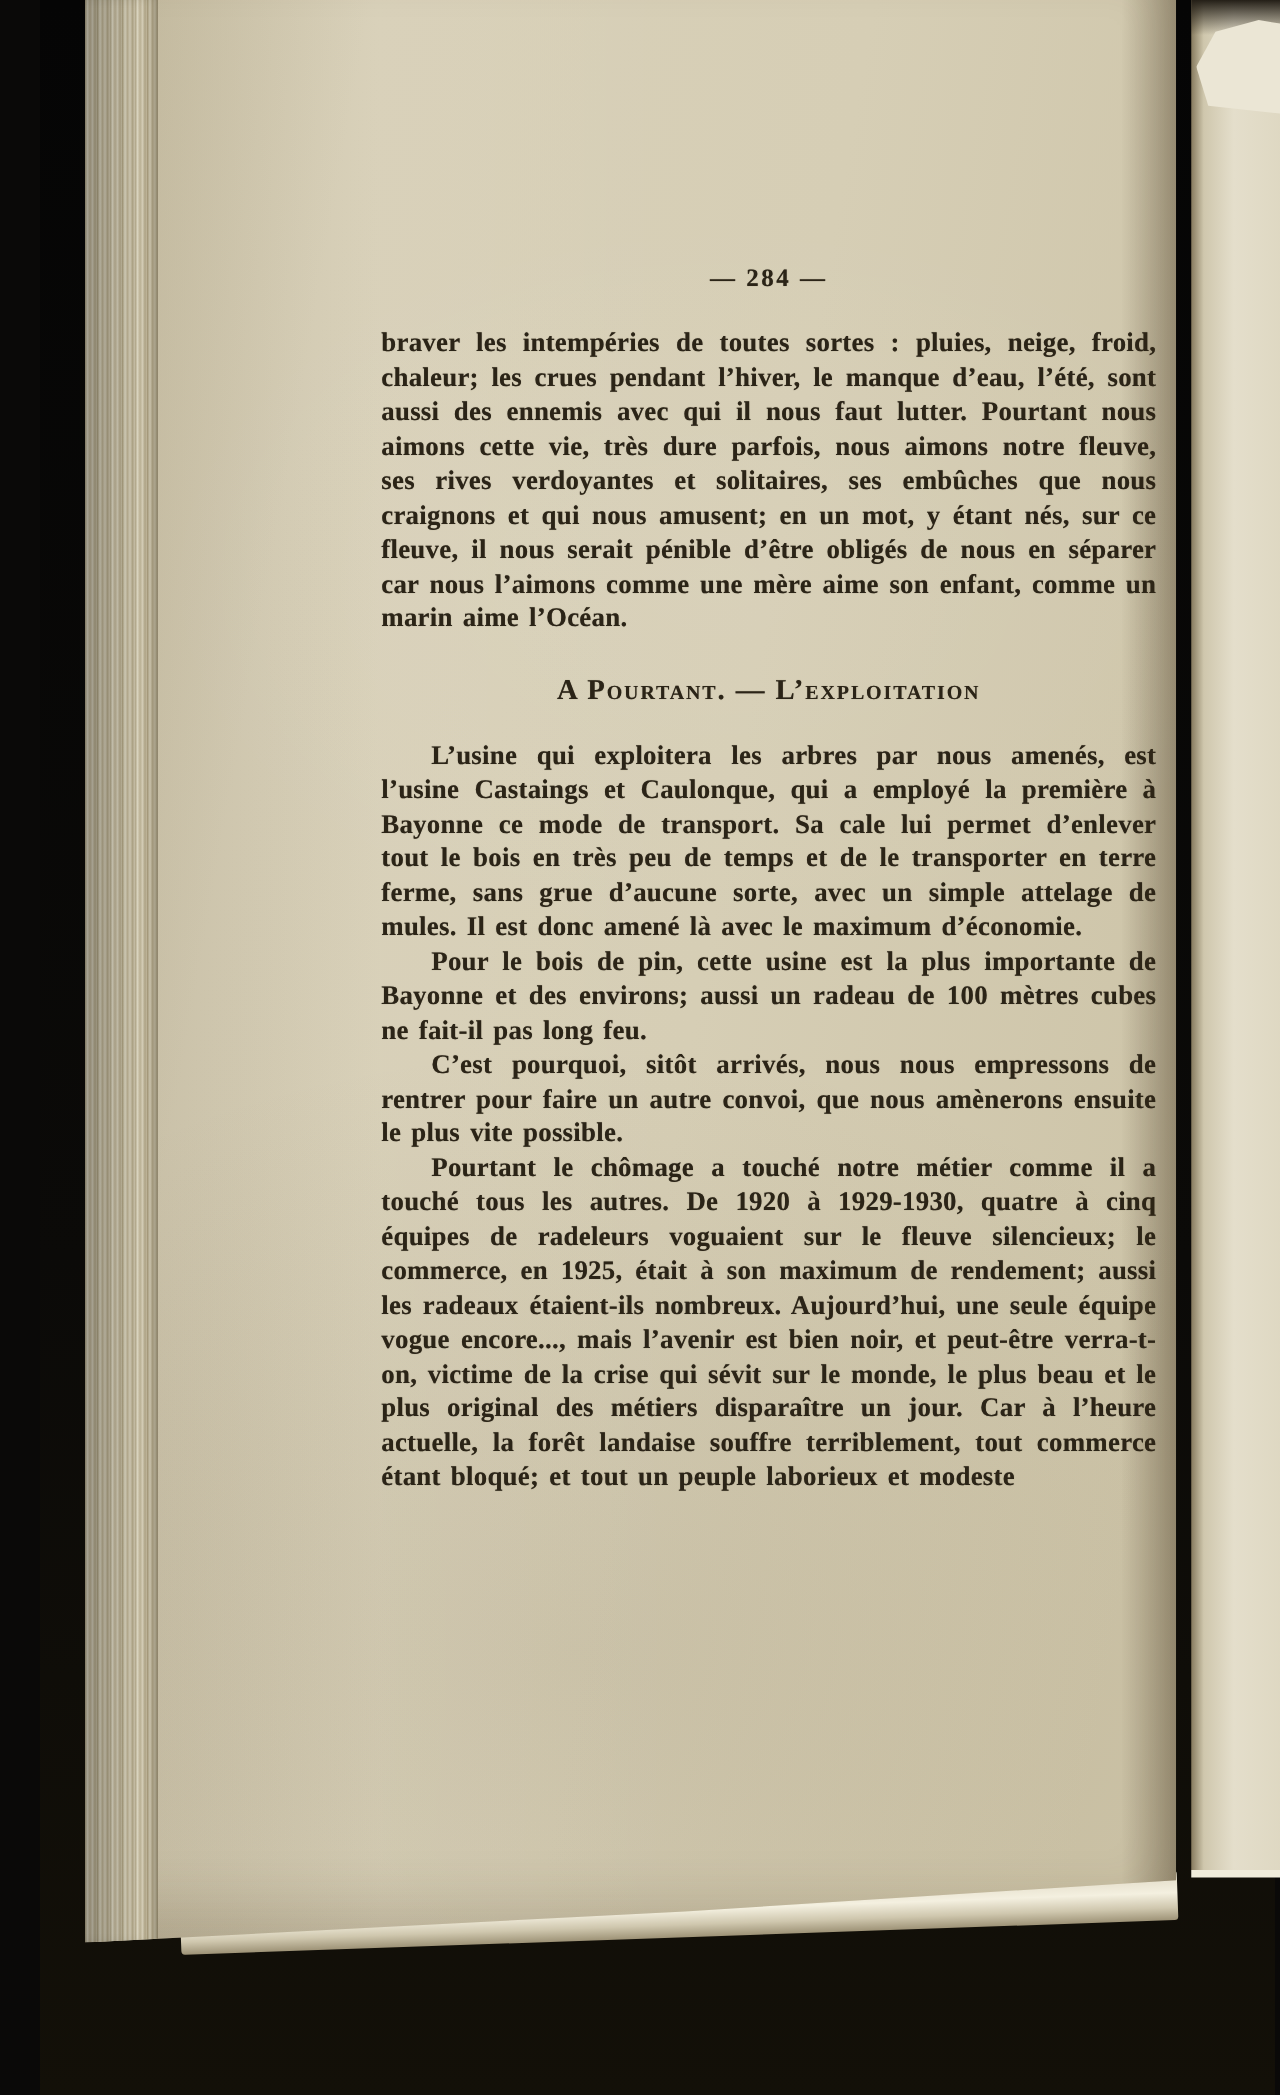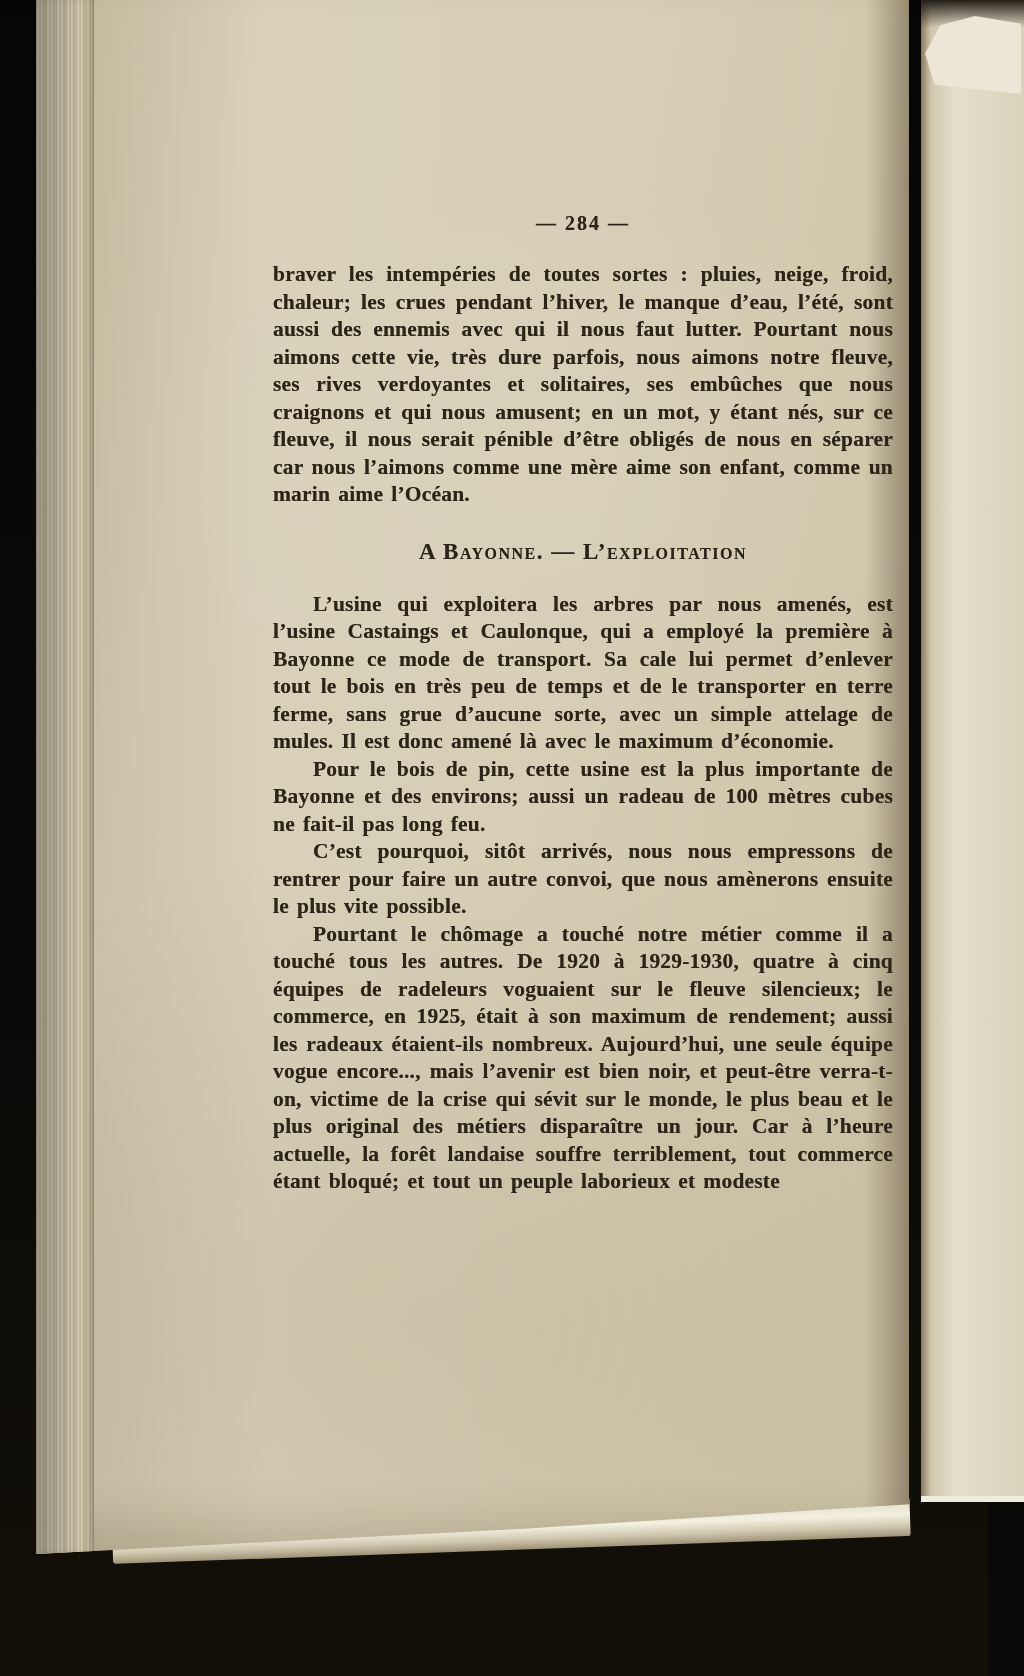--- a/index.html
+++ b/index.html
@@ -13,20 +13,21 @@
     width:1024px; height:1676px;
     overflow:hidden;
     background:var(--background);
     font-family:"Liberation Serif","DejaVu Serif",serif;
   }
   .scene{
     position:relative;
     width:988px; height:1676px;
     background:
       linear-gradient(to bottom, #050505 0%, #0b0a08 60%, #131008 100%);
+    margin-left: 32px;
   }
 
   
   .page{
     position:absolute;
     left:36px; top:0;
     width:873px; height:1554px;
     z-index:2;
     background:
       radial-gradient(ellipse 700px 450px at 58% 30%, rgba(255,255,255,0.055), transparent 70%),
@@ -137,21 +138,21 @@
 
   <div class="page">
     <div class="stack-edge"></div>
     <div class="fold-shade"></div>
 
     <div class="text-block">
       <div class="page-number">— 284 —</div>
 
       <p class="para">braver les intempéries de toutes sortes : pluies, neige, froid, chaleur; les crues pendant l’hiver, le manque d’eau, l’été, sont aussi des ennemis avec qui il nous faut lutter. Pourtant nous aimons cette vie, très dure parfois, nous aimons notre fleuve, ses rives verdoyantes et solitaires, ses embûches que nous craignons et qui nous amusent; en un mot, y étant nés, sur ce fleuve, il nous serait pénible d’être obligés de nous en séparer car nous l’aimons comme une mère aime son enfant, comme un marin aime l’Océan.</p>
 
-      <h2 class="heading">A Bayonne. — L’exploitation</h2>
+      <h2 class="heading">A Pourtant. — L’exploitation</h2>
 
       <p class="para indent">L’usine qui exploitera les arbres par nous amenés, est l’usine Castaings et Caulonque, qui a employé la première à Bayonne ce mode de transport. Sa cale lui permet d’enlever tout le bois en très peu de temps et de le transporter en terre ferme, sans grue d’aucune sorte, avec un simple attelage de mules. Il est donc amené là avec le maximum d’économie.</p>
 
       <p class="para indent">Pour le bois de pin, cette usine est la plus importante de Bayonne et des environs; aussi un radeau de 100 mètres cubes ne fait-il pas long feu.</p>
 
       <p class="para indent">C’est pourquoi, sitôt arrivés, nous nous empressons de rentrer pour faire un autre convoi, que nous amènerons ensuite le plus vite possible.</p>
 
       <p class="para indent">Pourtant le chômage a touché notre métier comme il a touché tous les autres. De 1920 à 1929-1930, quatre à cinq équipes de radeleurs voguaient sur le fleuve silencieux; le commerce, en 1925, était à son maximum de rendement; aussi les radeaux étaient-ils nombreux. Aujourd’hui, une seule équipe vogue encore..., mais l’avenir est bien noir, et peut-être verra-t-on, victime de la crise qui sévit sur le monde, le plus beau et le plus original des métiers disparaître un jour. Car à l’heure actuelle, la forêt landaise souffre terriblement, tout commerce étant bloqué; et tout un peuple laborieux et modeste</p>
     </div>
   </div>

